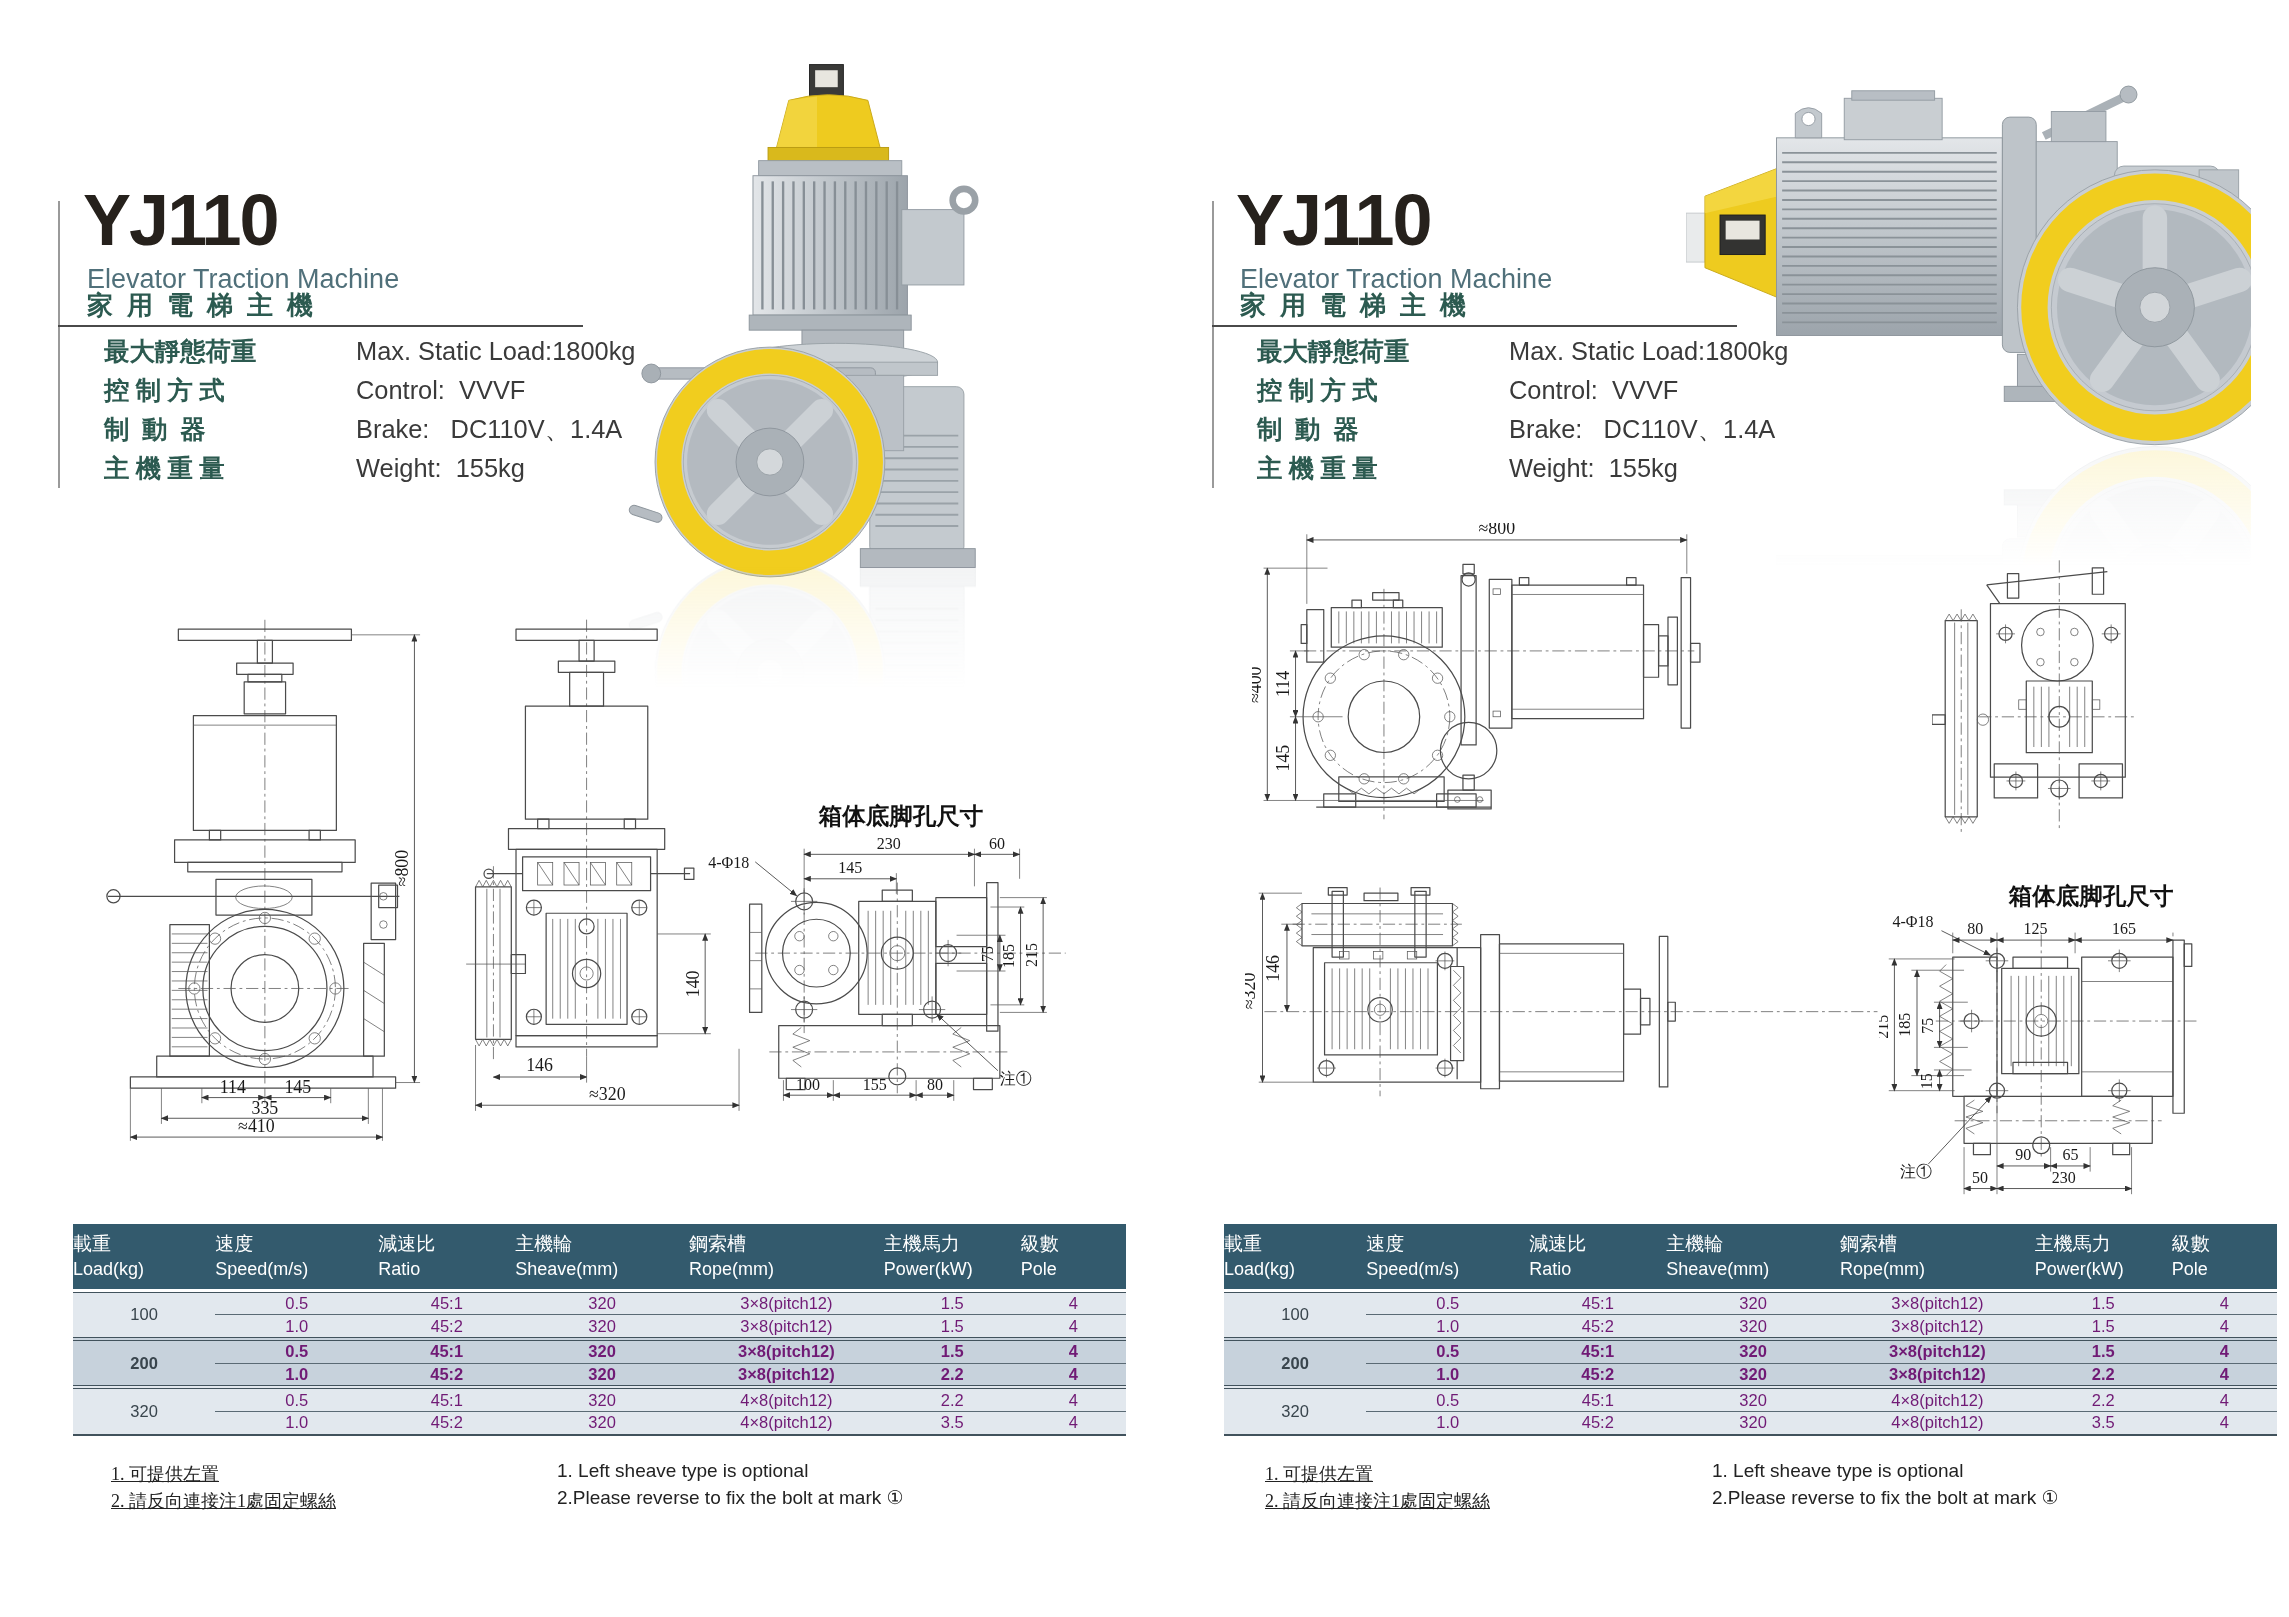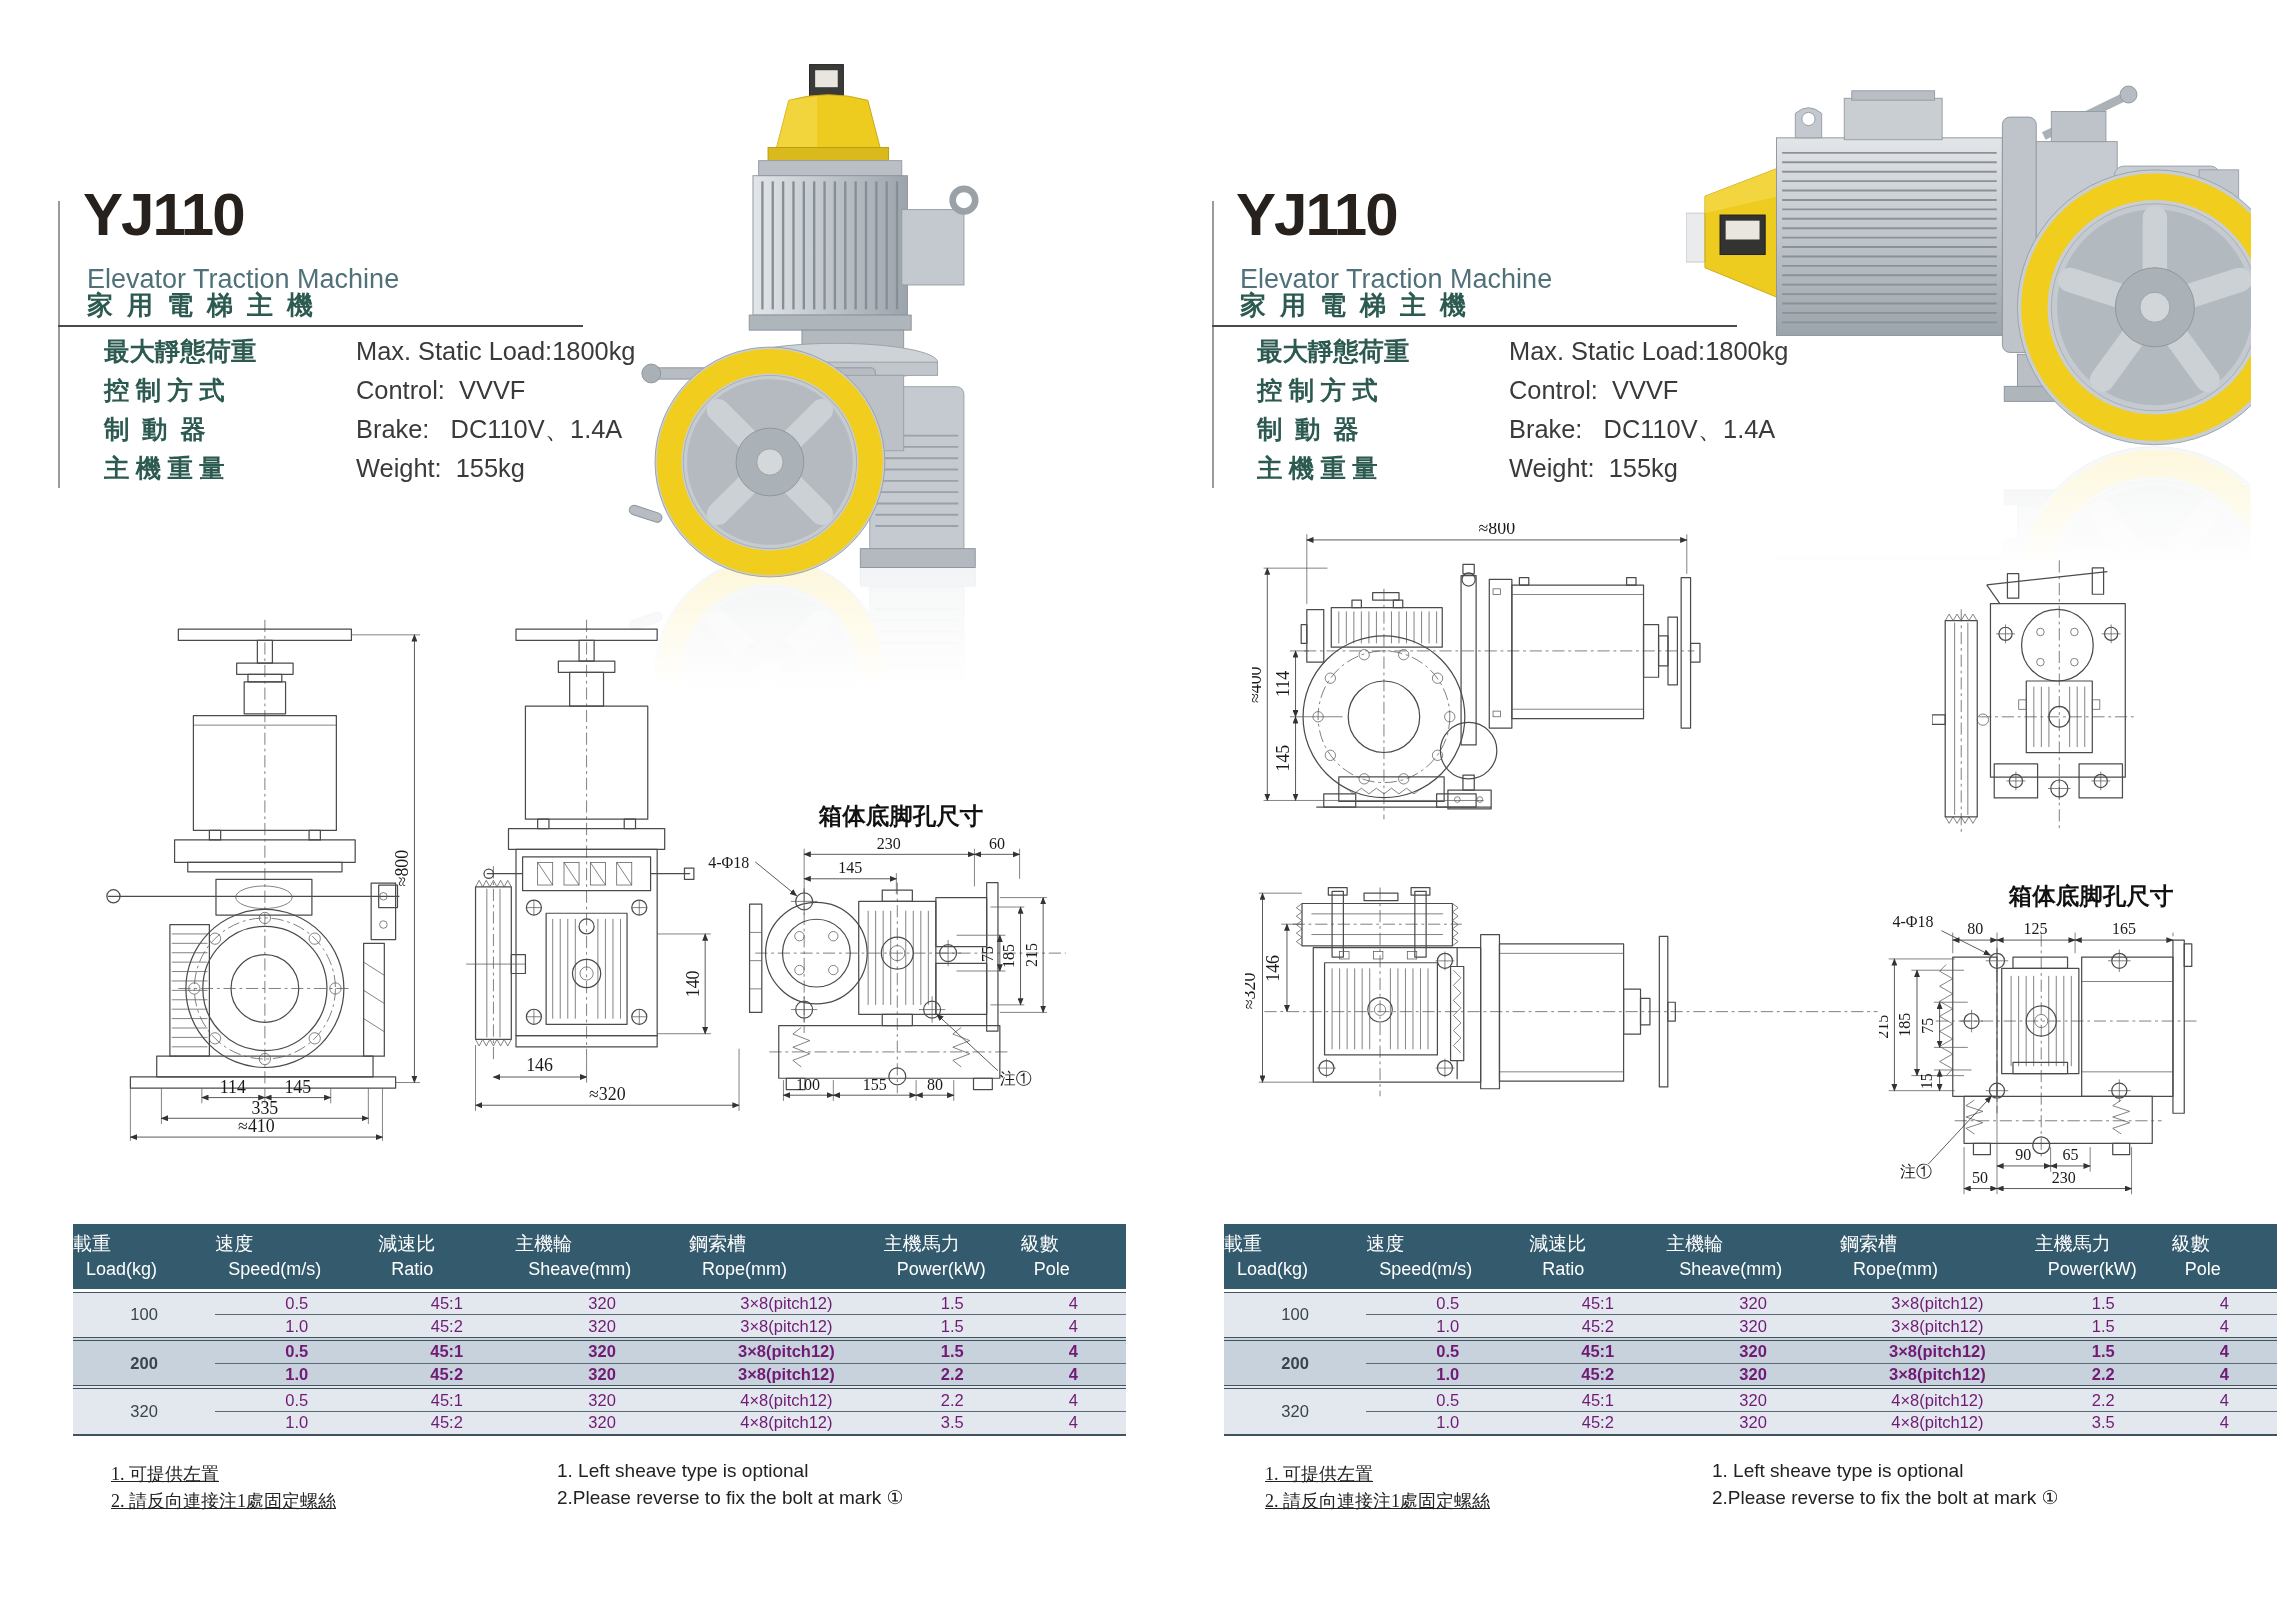--- a/index.html
+++ b/index.html
@@ -2,34 +2,34 @@
 <html style="font-size:15px"><head>
 <meta charset="utf-8">
 <style>
   html,body{margin:0;padding:0;background:#fff;}
   body{width:2289px;height:1618px;position:relative;font-family:"Liberation Sans",sans-serif;color:#222;overflow:hidden;}
   .abs{position:absolute;}
 
   
   .vrule{width:1.9px;background:#9a9a9a;}
   .hrule{height:1.9px;background:#4a4a4a;}
-  .big-title{font-size:60px;font-weight:800;letter-spacing:-1.9px;line-height:0.9;color:#26211c;}
+  .big-title{font-size:72px;font-weight:800;letter-spacing:-1.9px;line-height:0.9;color:#26211c;}
   .sub-en{font-size:27px;color:#50707a;line-height:1;}
   .sub-zh{font-size:26px;letter-spacing:14px;color:#2c5a50;font-family:"Liberation Serif",serif;font-weight:bold;line-height:1.1;}
 
   .specs{font-size:25.4px;line-height:39px;white-space:nowrap;}
   .spec-line .zh{display:inline-block;width:252px;color:#2c5a50;font-family:"Liberation Serif",serif;font-weight:bold;white-space:pre;margin-left:17px;}
   .spec-line .en{color:#3a3a3a;white-space:pre;}
 
   
   .spec-table{width:1053px;font-size:16.5px;}
   .t-head{display:flex;background:#335a6d;color:#fff;text-align:left;padding:6.6px 0 8.5px;margin-bottom:2.8px;}
   .t-head .cell{display:flex;flex-direction:column;justify-content:center;gap:2.8px;}
   .t-head .hz{font-family:"Liberation Serif",serif;font-size:19px;}
-  .t-head .he{font-size:18px;padding-left:13px;}
+  .t-head .he{font-size:18px;}
   .c0{width:13.5%}.c1{width:15.5%}.c2{width:13%}.c3{width:16.5%}.c4{width:18.5%}.c5{width:13%}.c6{width:10%}
   .t-body{border-top:1.9px solid #41525c;border-bottom:2.8px solid #41525c;}
   .t-group{display:flex;}
   .t-group + .t-group{border-top:4.7px double #41525c;}
   .g0,.g2{background:#e2e8ee;}
   .g1{background:#c7d2dc;font-weight:bold;}
   .t-load{width:13.5%;display:flex;align-items:center;justify-content:center;color:#39454d;}
   .t-rows{width:86.5%;}
   .t-row{display:flex;height:21.7px;align-items:center;text-align:center;color:#701a75;}
   .t-row:first-child{border-bottom:1.9px solid #5a6a74;}

